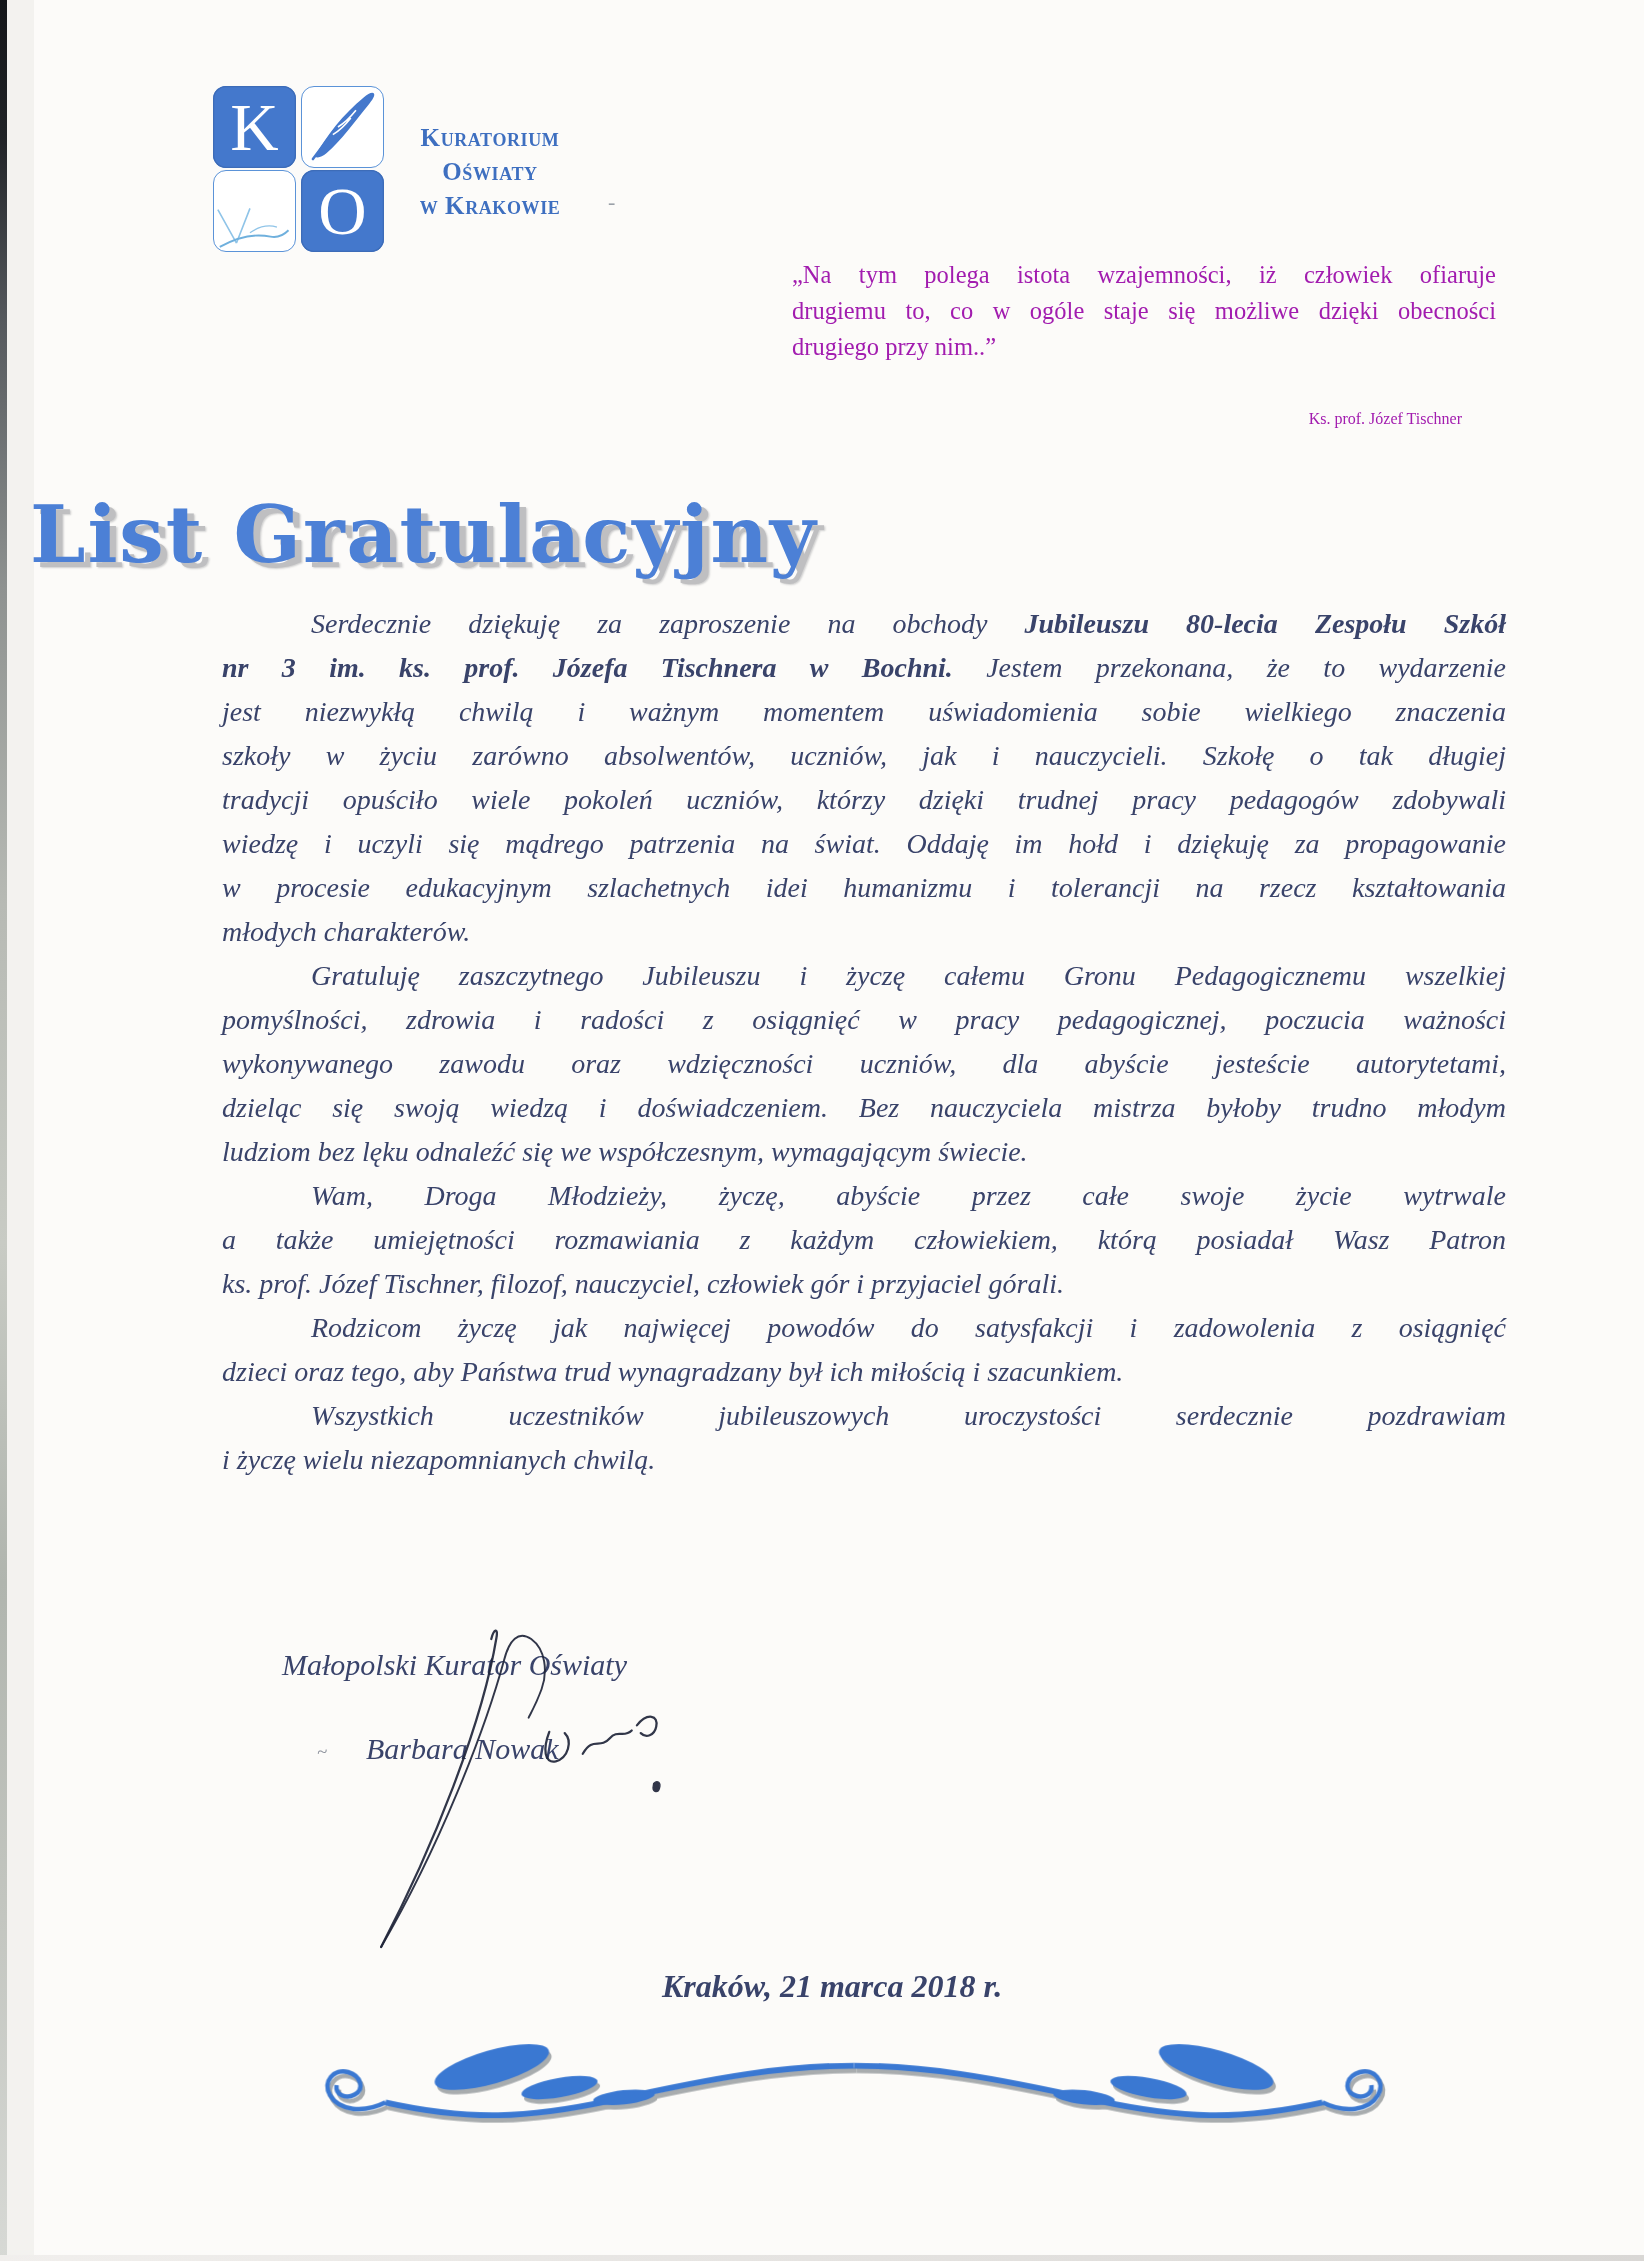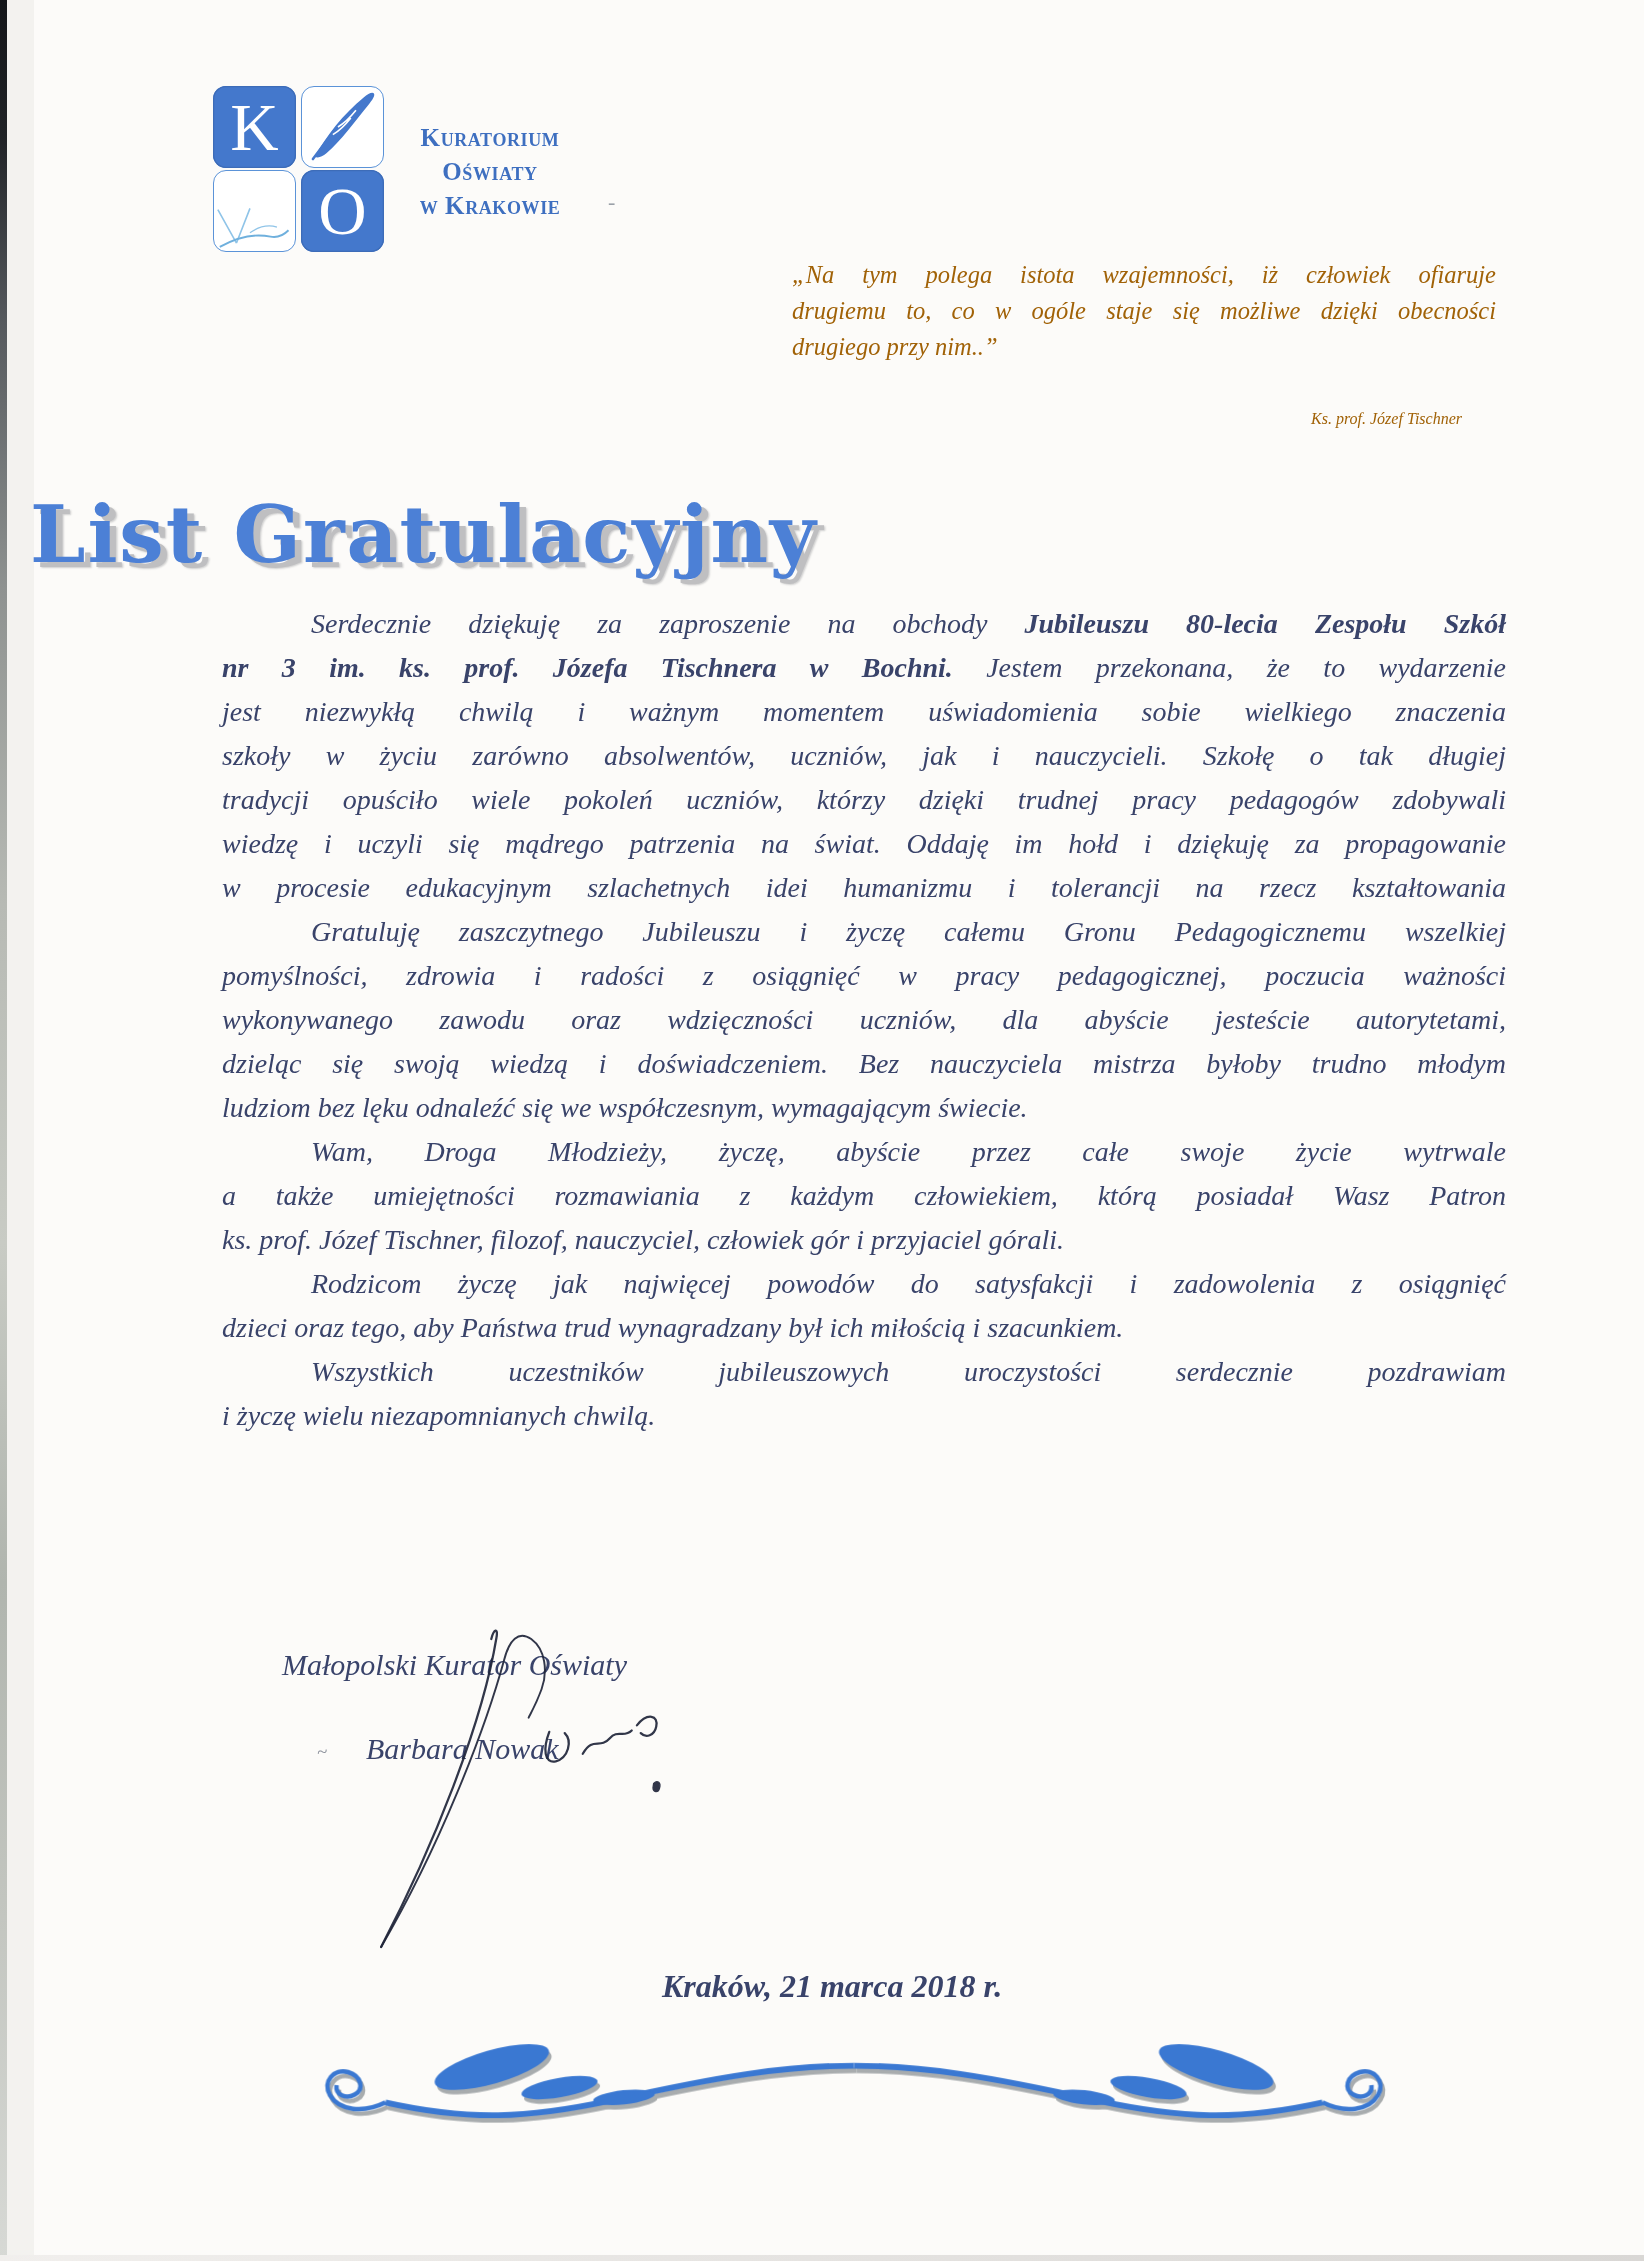--- a/index.html
+++ b/index.html
@@ -40,21 +40,21 @@
   .logo-text{
     position:absolute; left:164px; top:35px; width:226px;
     text-align:center; color:#3e6fc0;
     font-variant:small-caps; font-size:25px; line-height:34px;
     letter-spacing:0.6px; font-weight:600;
   }
   .logo-dash{position:absolute; left:395px; top:103px; color:#9aa0a8; font-size:22px;}
   
   .quote{
     position:absolute; left:792px; top:257px; width:704px;
-    color:#a16207; font-style:italic; font-size:24.5px;
+    color:#a21caf; font-size:24.5px;
   }
   .qline{height:36px; line-height:36px; text-align:left; white-space:normal;}
   .qline.just{text-align:justify; text-align-last:justify;}
   .quote-attrib{
     margin-top:38px; text-align:right; padding-right:34px;
     font-size:16px; height:32px; line-height:32px;
   }
   
   .title{
     position:absolute; left:0; top:488px; width:1644px;
@@ -149,20 +149,21 @@
   <div class="title">List Gratulacyjny</div>
 
   <div class="body-text">
       <div class="bline just indent"><span>Serdecznie dziękuję za zaproszenie na obchody </span><span class="b">Jubileuszu 80-lecia Zespołu Szkół</span></div>
       <div class="bline just"><span class="b">nr 3 im. ks. prof. Józefa Tischnera w Bochni.</span><span> Jestem przekonana, że to wydarzenie</span></div>
       <div class="bline just"><span>jest niezwykłą chwilą i ważnym momentem uświadomienia sobie wielkiego znaczenia</span></div>
       <div class="bline just"><span>szkoły w życiu zarówno absolwentów, uczniów, jak i nauczycieli. Szkołę o tak długiej</span></div>
       <div class="bline just"><span>tradycji opuściło wiele pokoleń uczniów, którzy dzięki trudnej pracy pedagogów zdobywali</span></div>
       <div class="bline just"><span>wiedzę i uczyli się mądrego patrzenia na świat. Oddaję im hołd i dziękuję za propagowanie</span></div>
       <div class="bline just"><span>w procesie edukacyjnym szlachetnych idei humanizmu i tolerancji na rzecz kształtowania</span></div>
+      <div class="bline"><span>młodych charakterów.</span></div>
       <div class="bline just indent"><span>Gratuluję zaszczytnego Jubileuszu i życzę całemu Gronu Pedagogicznemu wszelkiej</span></div>
       <div class="bline just"><span>pomyślności, zdrowia i radości z osiągnięć w pracy pedagogicznej, poczucia ważności</span></div>
       <div class="bline just"><span>wykonywanego zawodu oraz wdzięczności uczniów, dla abyście jesteście autorytetami,</span></div>
       <div class="bline just"><span>dzieląc się swoją wiedzą i doświadczeniem. Bez nauczyciela mistrza byłoby trudno młodym</span></div>
       <div class="bline"><span>ludziom bez lęku odnaleźć się we współczesnym, wymagającym świecie.</span></div>
       <div class="bline just indent"><span>Wam, Droga Młodzieży, życzę, abyście przez całe swoje życie wytrwale</span></div>
       <div class="bline just"><span>a także umiejętności rozmawiania z każdym człowiekiem, którą posiadał Wasz Patron</span></div>
       <div class="bline"><span>ks. prof. Józef Tischner, filozof, nauczyciel, człowiek gór i przyjaciel górali.</span></div>
       <div class="bline just indent"><span>Rodzicom życzę jak najwięcej powodów do satysfakcji i zadowolenia z osiągnięć</span></div>
       <div class="bline"><span>dzieci oraz tego, aby Państwa trud wynagradzany był ich miłością i szacunkiem.</span></div>

